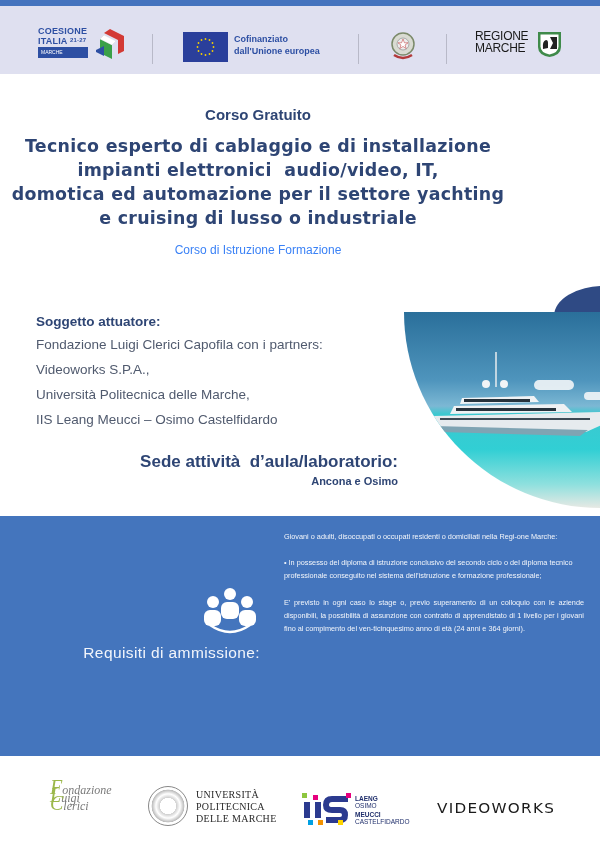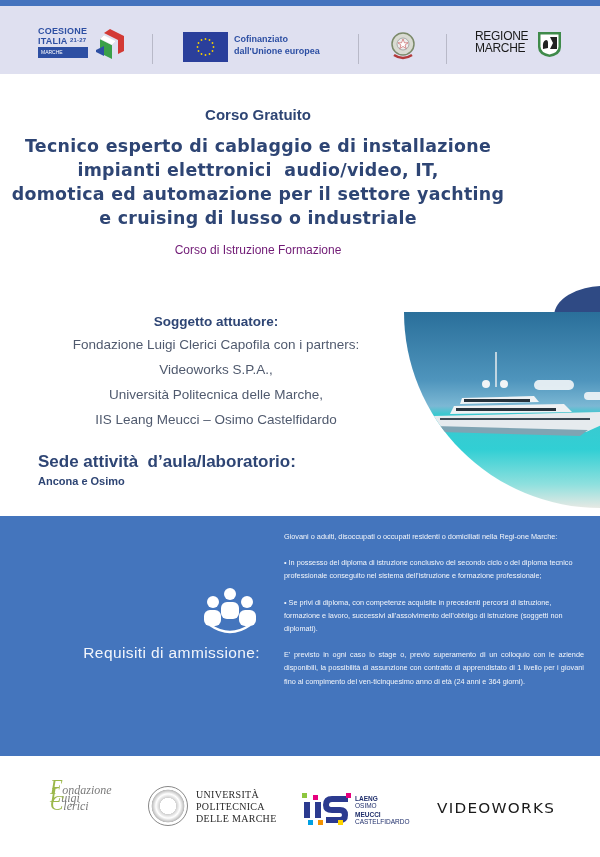--- a/index.html
+++ b/index.html
@@ -22,27 +22,27 @@
 
   .emblem { position: absolute; left: 390px; top: 31px; width: 26px; height: 30px; }
 
   .regione { position: absolute; left: 475px; top: 30px; width: 90px; height: 32px; }
   .regione .txt { position: absolute; left: 0; top: 0; font-size: 12px; font-weight: normal; color: #1a1a1a; line-height: 12px; letter-spacing: -0.3px; }
   .regione .shield { position: absolute; left: 62px; top: 1px; width: 25px; height: 27px; }
 
   .course-head { position: absolute; left: 0; top: 104px; width: 516px; text-align: center; color: #2e4574; }
   .course-head .pre { font-size: 15px; font-weight: bold; color: #2e4574; height: 22px; line-height: 22px; }
   .course-head .title { margin-top: 8px; font-family: "DejaVu Sans", sans-serif; font-size: 17.4px; font-weight: bold; line-height: 24px; letter-spacing: 0.3px; color: #2e4574; }
-  .course-head .sub { margin-top: 10px; font-size: 12px; line-height: 20px; color: #701a75; }
-
-  .attuatore { position: absolute; left: 36px; top: 312px; width: 360px; text-align: center; }
+  .course-head .sub { margin-top: 10px; font-size: 12px; line-height: 20px; color: #3b82f6; }
+
+  .attuatore { position: absolute; left: 36px; top: 312px; width: 360px; }
   .attuatore .label { font-size: 13.5px; font-weight: bold; color: #2e4574; line-height: 20px; }
   .attuatore .line { font-size: 13.5px; color: #505a6e; line-height: 25px; }
 
-  .sede { position: absolute; left: 38px; top: 452px; width: 360px; color: #2e4574; font-weight: bold; }
+  .sede { position: absolute; left: 38px; top: 452px; width: 360px; color: #2e4574; font-weight: bold; text-align: right; }
   .sede .label { font-size: 17px; line-height: 20px; }
   .sede .loc { font-size: 11px; line-height: 18px; }
 
   .photo-wrap { position: absolute; left: 404px; top: 286px; width: 196px; height: 222px; }
   .photo-wrap .arc { position: absolute; left: 150px; top: 0; width: 100px; height: 60px; border-radius: 50% 0 0 0; background: #2f4a84; }
   .photo { position: absolute; left: 0; top: 26px; width: 196px; height: 196px; border-radius: 0 0 0 100% / 0 0 0 100%; overflow: hidden;
            background: linear-gradient(180deg, #2a6f9a 0%, #4f95bd 35%, #7cb8d4 48%, #3cc8d0 52%, #31cfd4 70%, #8fe0de 88%, #e7e9e4 100%); }
   .photo .cloud { position: absolute; background: #f2f5f7; border-radius: 10px; opacity: 0.9; }
   .photo .yacht { position: absolute; left: 0; top: 0; width: 196px; height: 196px; }
 
@@ -192,21 +192,20 @@
       <rect x="39" y="23" width="17" height="16" rx="6"></rect>
     </g>
     <path d="M10 38 Q30 52 50 38" stroke="#ffffff" stroke-width="2.5" fill="none"></path>
   </svg>
   <div class="label">Requisiti di ammissione:</div>
 </div>
 
 <div class="req-text">
   <p>Giovani o adulti, disoccupati o occupati residenti o domiciliati nella Regi-one Marche:</p>
   <p>• In possesso del diploma di istruzione conclusivo del secondo ciclo o del diploma tecnico professionale conseguito nel sistema dell’istruzione e formazione professionale;</p>
-  <p>• Se privi di diploma, con competenze acquisite in precedenti percorsi di istruzione, formazione e lavoro, successivi all’assolvimento dell’obbligo di istruzione (soggetti non diplomati).</p>
   <p class="just">E’ previsto in ogni caso lo stage o, previo superamento di un colloquio con le aziende disponibili, la possibilità di assunzione con contratto di apprendistato di 1 livello per i giovani fino al compimento del ven-ticinquesimo anno di età (24 anni e 364 giorni).</p>
 </div>
 
 <div class="sponsors"></div>
 
 <div class="flc" style="top:781px;">
   <div><span class="cap">F</span><span>ondazione</span></div>
   <div style="margin-top:-8px;"><span class="cap">L</span><span>uigi</span></div>
   <div style="margin-top:-8px;"><span class="cap">C</span><span>lerici</span></div>
 </div>

